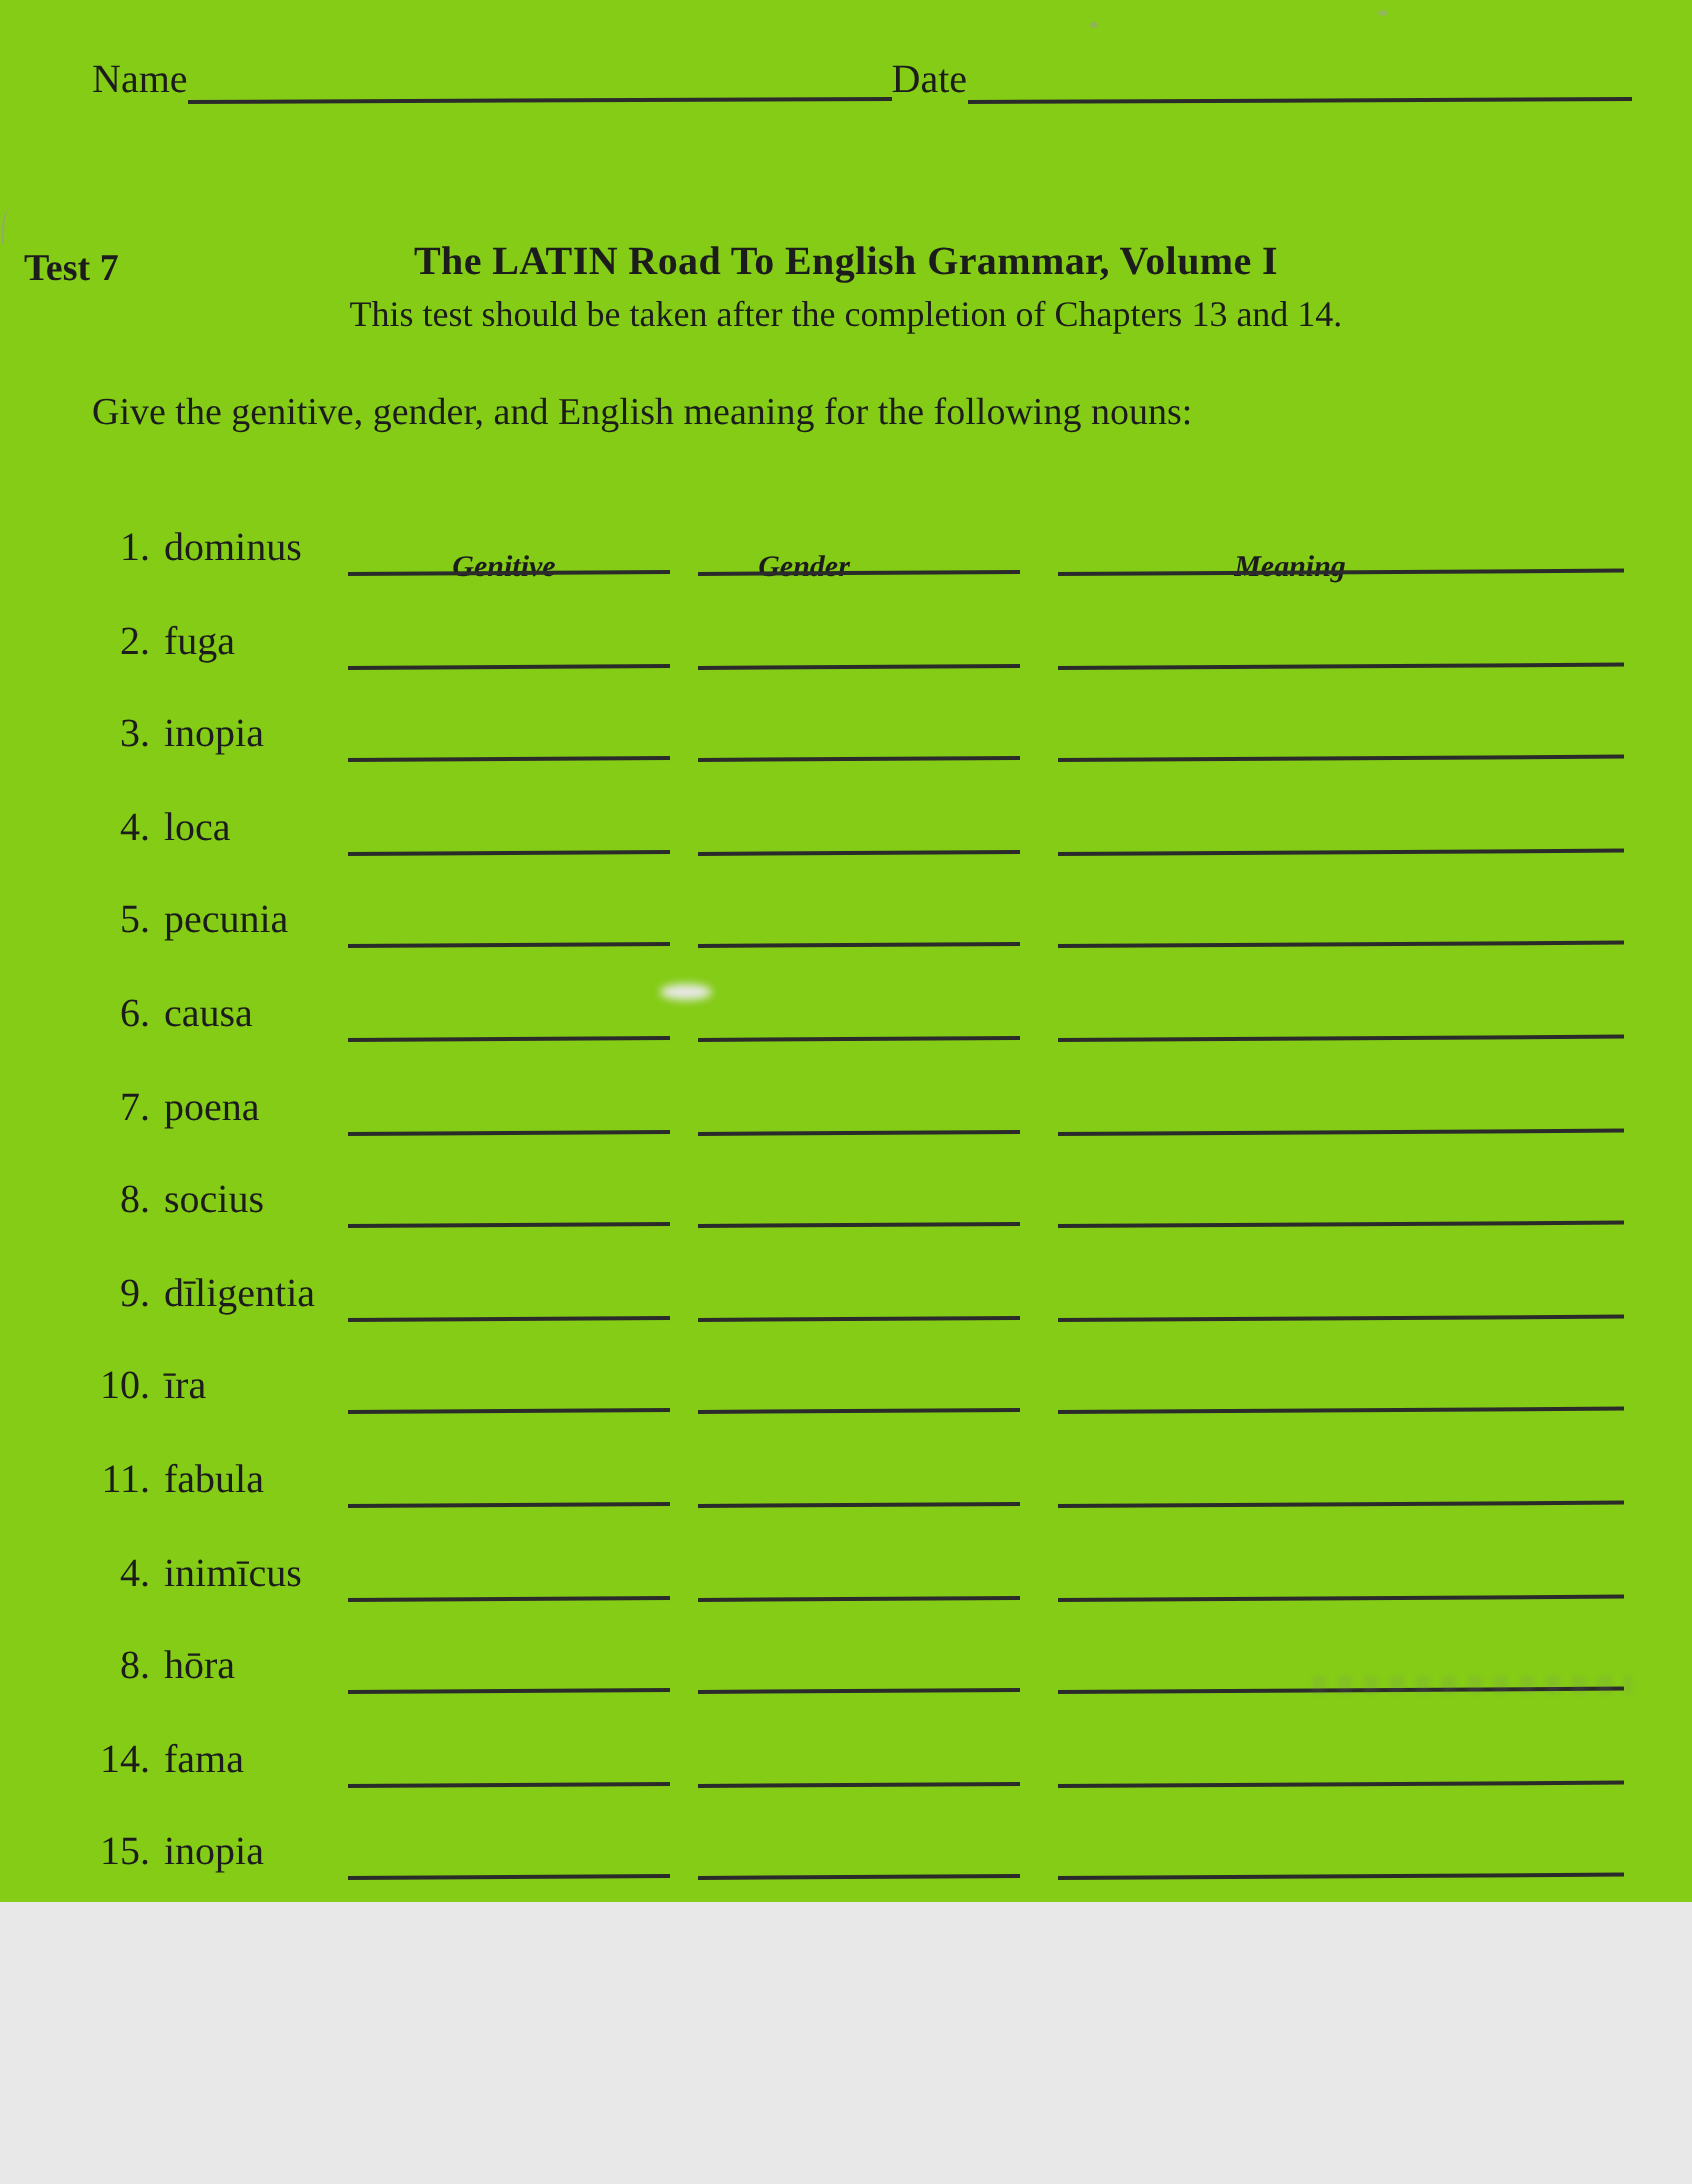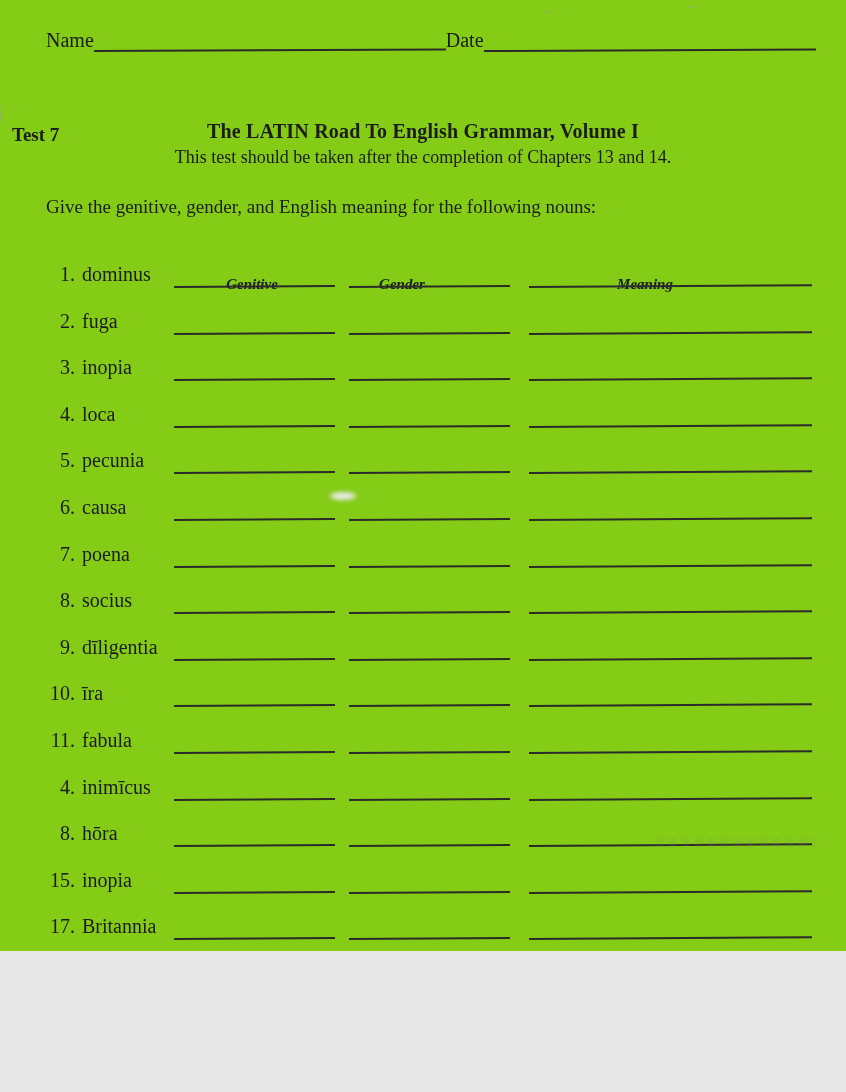--- a/index.html
+++ b/index.html
@@ -287,20 +287,27 @@
       </div>
 
       <div class="worksheet-row">
         <span class="item-number">8.</span>
         <span class="latin-word">hōra</span>
         <span class="blank blank-genitive"></span>
         <span class="blank blank-gender"></span>
         <span class="blank blank-meaning"></span>
       </div>
 
+      <div class="worksheet-row">
+        <span class="item-number">14.</span>
+        <span class="latin-word">fama</span>
+        <span class="blank blank-genitive"></span>
+        <span class="blank blank-gender"></span>
+        <span class="blank blank-meaning"></span>
+      </div>
 
       <div class="worksheet-row">
         <span class="item-number">15.</span>
         <span class="latin-word">inopia</span>
         <span class="blank blank-genitive"></span>
         <span class="blank blank-gender"></span>
         <span class="blank blank-meaning"></span>
       </div>
 
 

